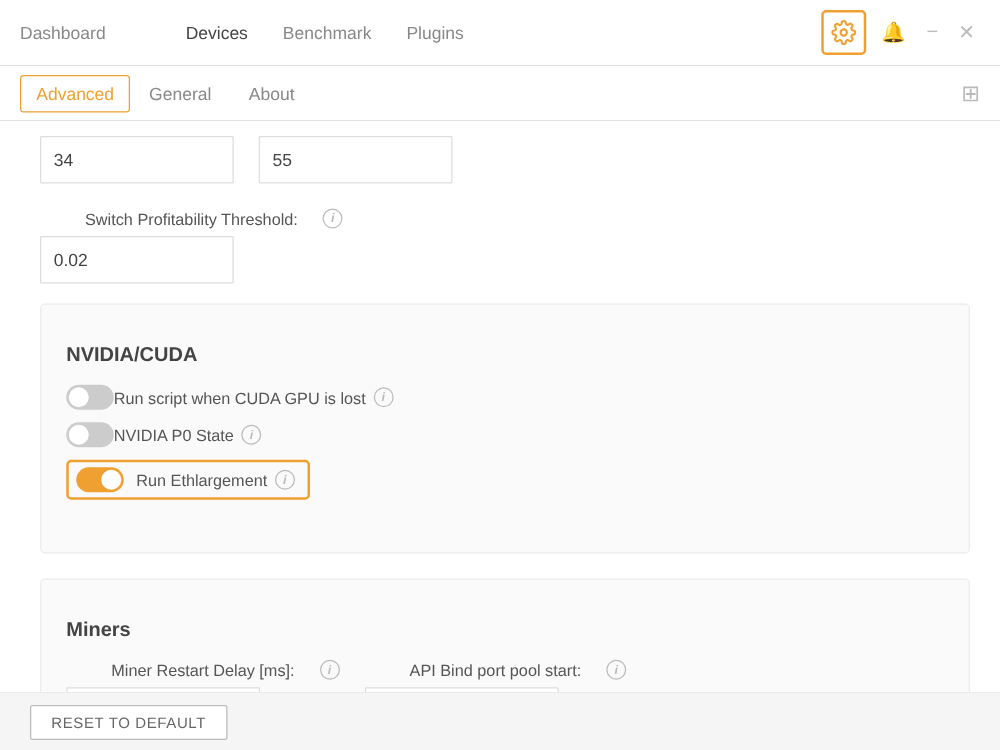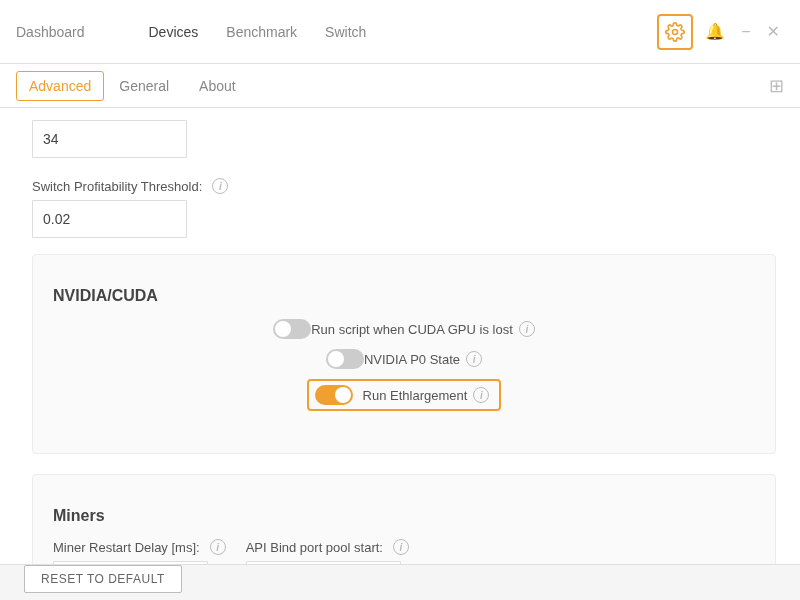--- a/index.html
+++ b/index.html
@@ -11,21 +11,21 @@
       overflow: hidden;
       color: #444;
     }
 
     
     .top-nav {
       display: flex;
       align-items: center;
       background: #fff;
       border-bottom: 1px solid #e0e0e0;
-      height: 64px;
+      height: 53px;
       padding: 0 16px;
     }
     .top-nav-items {
       display: flex;
       gap: 28px;
       flex: 1;
     }
     .nav-item {
       font-size: 14px;
       color: #888;
@@ -137,21 +137,22 @@
     
     .form-group {
       margin-bottom: 16px;
     }
     .form-label {
       font-size: 13px;
       color: #555;
       margin-bottom: 6px;
       display: flex;
       align-items: center;
-      gap: 10px;
+      gap: 20px;
+      margin-left: 36px;
     }
     .info-icon {
       display: inline-flex;
       align-items: center;
       justify-content: center;
       width: 16px;
       height: 16px;
       border-radius: 50%;
       border: 1.5px solid #bbb;
       font-size: 10px;
@@ -175,21 +176,20 @@
       color: #444;
       margin-bottom: 14px;
     }
 
     
     .toggle-row {
       display: flex;
       align-items: center;
       gap: 0;
       margin-bottom: 10px;
-      justify-content: center;
     }
     .toggle {
       position: relative;
       width: 38px;
       height: 20px;
       border-radius: 10px;
       cursor: pointer;
       transition: background 0.2s;
     }
     .toggle.off {
@@ -227,21 +227,21 @@
       align-items: center;
       gap: 10px;
     }
 
     
     .bottom-bar {
       height: 48px;
       background: #f5f5f5;
       border-top: 1px solid #e0e0e0;
       display: flex;
-      align-items: flex-start;
+      align-items: center;
       padding: 0 24px;
     }
     .reset-btn {
       border: 1px solid #bbb;
       background: #fff;
       padding: 6px 16px;
       font-size: 12px;
       color: #666;
       letter-spacing: 0.5px;
       border-radius: 2px;
@@ -250,21 +250,21 @@
     }
   </style>
 </head>
 <body>
 
 <div class="top-nav">
   <div class="top-nav-items">
     <span class="nav-item">Dashboard</span>
     <span class="nav-item active">Devices</span>
     <span class="nav-item">Benchmark</span>
-    <span class="nav-item">Switch</span>
+    <span class="nav-item">Plugins</span>
   </div>
   <div class="top-nav-actions">
     <div class="gear-btn">
       <svg class="gear-icon-svg" viewBox="0 0 24 24" fill="none" stroke="#f0a030" stroke-width="2" stroke-linecap="round" stroke-linejoin="round">
         <circle cx="12" cy="12" r="3"></circle>
         <path d="M19.4 15a1.65 1.65 0 0 0 .33 1.82l.06.06a2 2 0 0 1-2.83 2.83l-.06-.06a1.65 1.65 0 0 0-1.82-.33 1.65 1.65 0 0 0-1 1.51V21a2 2 0 0 1-4 0v-.09A1.65 1.65 0 0 0 9 19.4a1.65 1.65 0 0 0-1.82.33l-.06.06a2 2 0 0 1-2.83-2.83l.06-.06A1.65 1.65 0 0 0 4.68 15a1.65 1.65 0 0 0-1.51-1H3a2 2 0 0 1 0-4h.09A1.65 1.65 0 0 0 4.6 9a1.65 1.65 0 0 0-.33-1.82l-.06-.06a2 2 0 0 1 2.83-2.83l.06.06A1.65 1.65 0 0 0 9 4.68a1.65 1.65 0 0 0 1-1.51V3a2 2 0 0 1 4 0v.09a1.65 1.65 0 0 0 1 1.51 1.65 1.65 0 0 0 1.82-.33l.06-.06a2 2 0 0 1 2.83 2.83l-.06.06A1.65 1.65 0 0 0 19.4 9a1.65 1.65 0 0 0 1.51 1H21a2 2 0 0 1 0 4h-.09a1.65 1.65 0 0 0-1.51 1z"></path>
       </svg>
     </div>
     <span class="bell-icon">🔔</span>
     <span class="minimize-icon">−</span>
@@ -278,20 +278,21 @@
   <span class="sub-nav-item">About</span>
   <span class="sub-nav-action">⊞</span>
 </div>
 
 <div class="main-container">
   <div class="content-area">
     <div class="content-inner">
 
       <div class="input-row">
         <input class="input-box" type="text" value="34" style="">
+        <input class="input-box" type="text" value="55" style="">
       </div>
 
       <div class="form-group">
         <div class="form-label">
           <span>Switch Profitability Threshold:</span>
           <span class="info-icon">i</span>
         </div>
         <input class="input-box" type="text" value="0.02" style="">
       </div>
 

